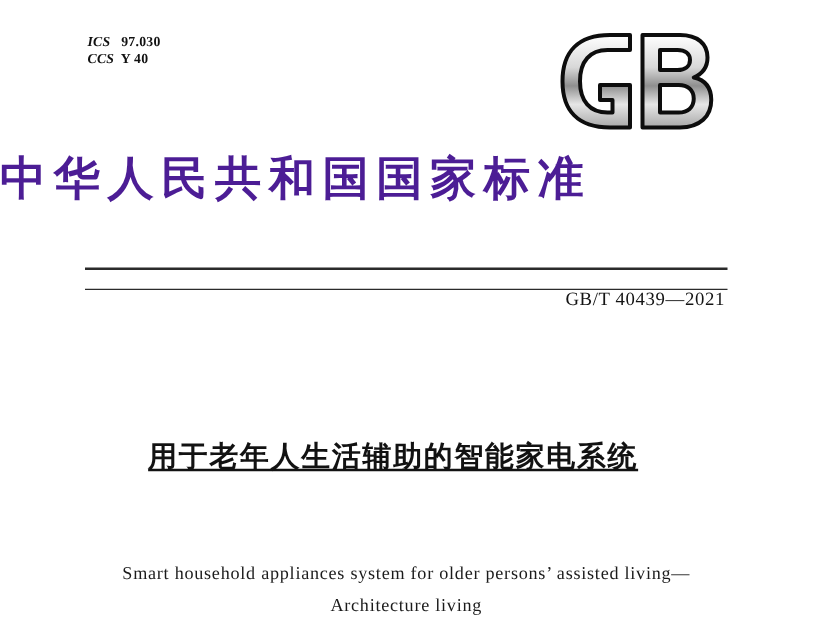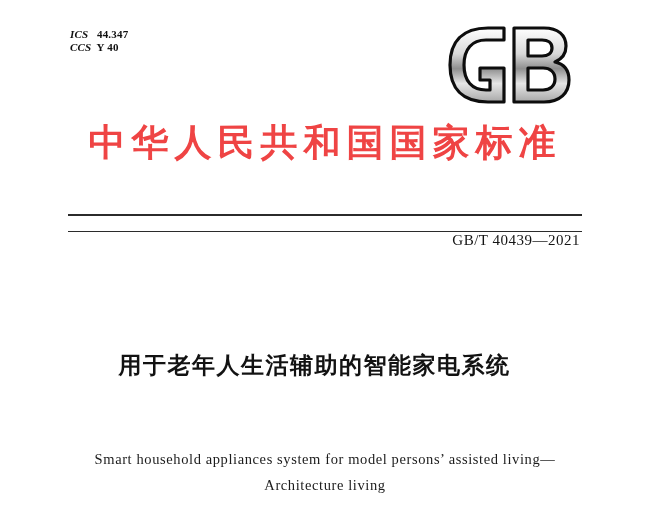--- a/index.html
+++ b/index.html
@@ -53,26 +53,26 @@
   .gb-logo svg {
     display: block;
   }
 
   
   .std-title {
     position: absolute;
     left: 0;
     top: 118px;
     width: 650px;
-    text-align: center;
+    text-align: left;
     font-family: "Liberation Serif", serif;
     font-weight: bold;
     font-size: 37px;
     letter-spacing: 6px;
-    color: #ef4444;
+    color: #4c1d95;
     white-space: nowrap;
   }
 
   
   .std-number {
     position: absolute;
     right: 70px;
     top: 185px;
     font-family: "Liberation Serif", serif;
     font-size: 15px;
@@ -97,20 +97,21 @@
     left: 0;
     top: 348px;
     width: 629px;
     text-align: center;
     font-family: "Liberation Serif", serif;
     font-weight: bold;
     font-size: 23px;
     line-height: 36px;
     letter-spacing: 1.5px;
     color: #121212;
+    text-decoration: underline;
   }
   .doc-title-cn .l2 {
     display: block;
   }
 
   
   .doc-title-en {
     position: absolute;
     left: 0;
     top: 446px;
@@ -127,21 +128,21 @@
   }
 </style>
 </head>
 <body>
 
 <div class="page">
 
   <div class="class-block">
     <div class="class-line">
       <span class="code">ICS</span>
-      <span>44.347</span>
+      <span>97.030</span>
     </div>
     <div class="class-line">
       <span class="code">CCS</span>
       <span>Y 40</span>
     </div>
   </div>
 
   <div class="gb-logo">
     <svg width="150" height="86" viewBox="0 0 150 86" xmlns="http://www.w3.org/2000/svg" aria-hidden="true">
       <defs>
@@ -167,17 +168,17 @@
   <div class="std-number">GB/T 40439—2021</div>
 
   <div class="rule thick"></div>
   <div class="rule thin"></div>
 
   <div class="doc-title-cn">
     <span>用于老年人生活辅助的智能家电系统</span>
   </div>
 
   <div class="doc-title-en">
-    <span>Smart household appliances system for model persons’ assisted living—</span>
+    <span>Smart household appliances system for older persons’ assisted living—</span>
     <span class="l2">Architecture living</span>
   </div>
 
 </div>
 
 </body></html>

